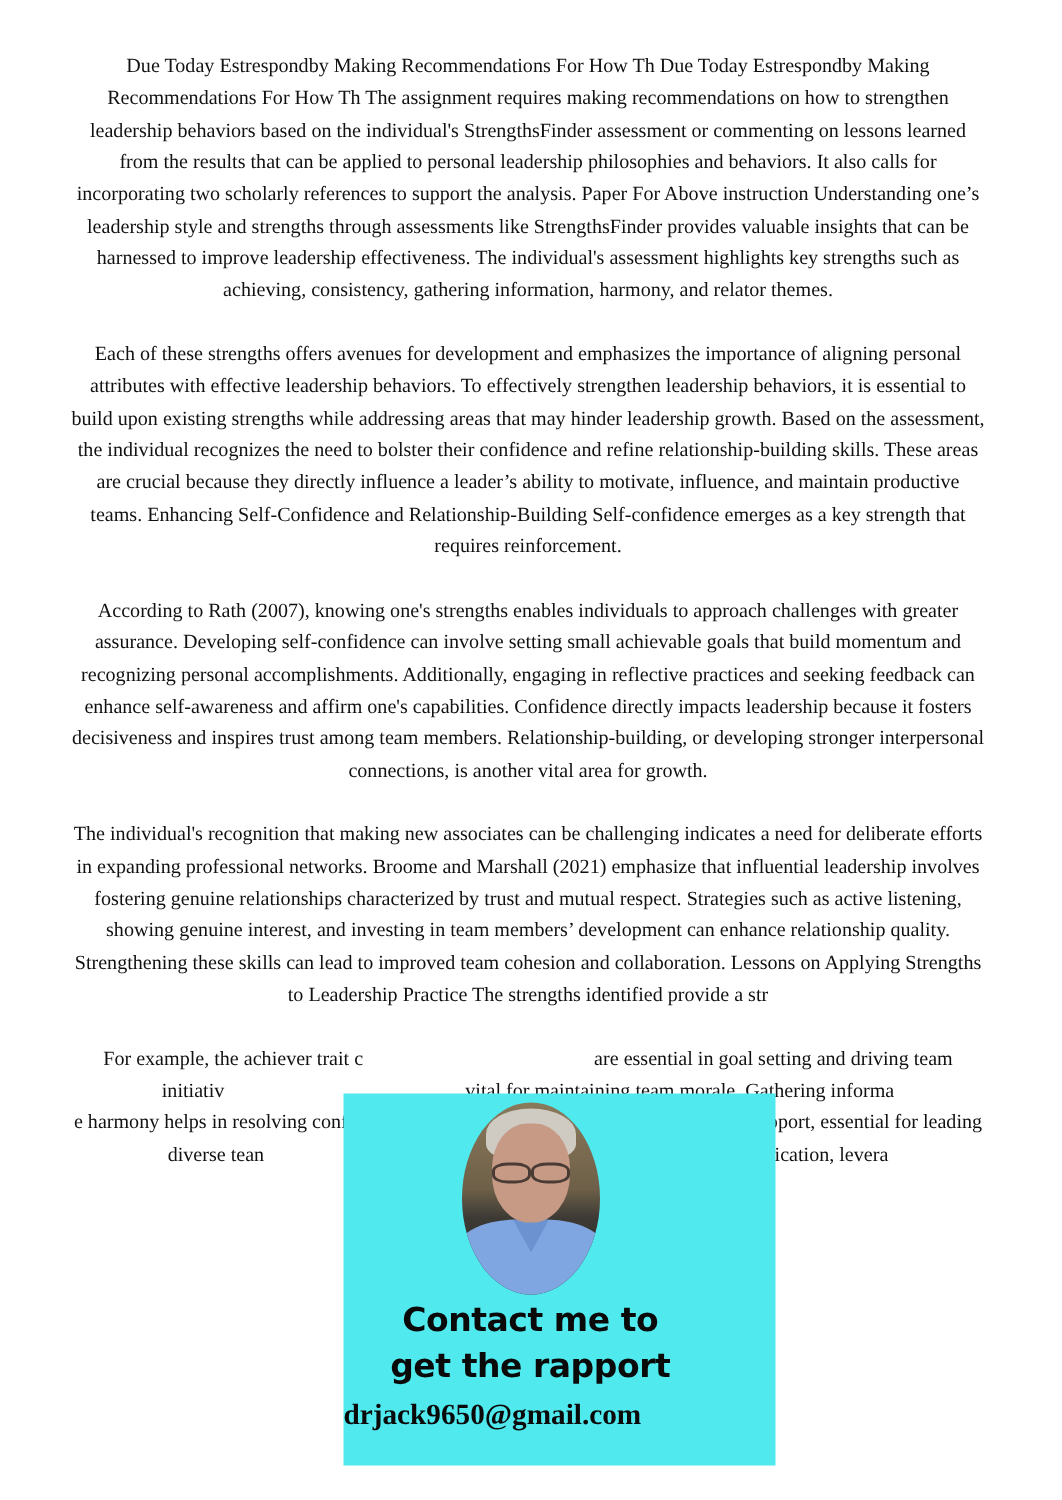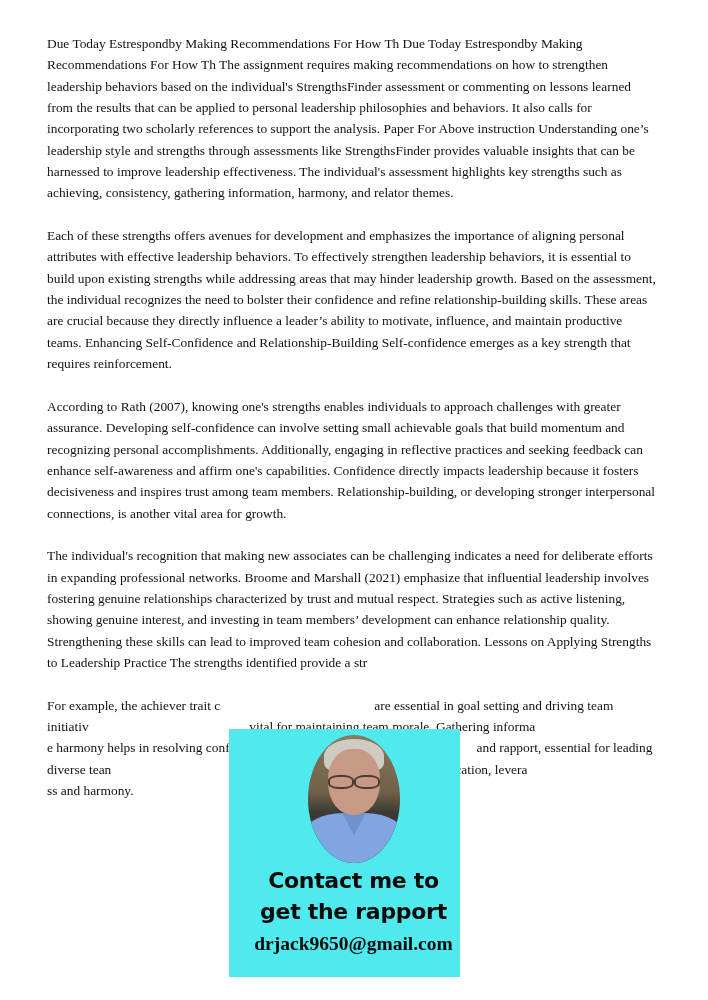--- a/index.html
+++ b/index.html
@@ -2,23 +2,23 @@
 <html><head>
   <meta charset="utf-8">
   <style>
     html, body { margin: 0; padding: 0; background: #ffffff; }
     body { width: 708px; height: 1000px; position: relative; overflow: hidden; }
     .page {
       position: absolute; left: 47px; top: 33px; width: 610px;
       font-family: "Liberation Serif", "DejaVu Serif", serif;
       font-size: 13.4px; line-height: 21.35px; color: #111111;
     }
-    .para { margin: 0 0 21.35px 0; }
+    .para { margin: 0 0 21.35px 0; text-align: center; }
     .promo {
-      position: absolute; left: 229px; top: 729px; width: 231px; height: 248px;
+      position: absolute; left: 229px; top: 729px; width: 288px; height: 248px;
       background: #4fe9ee;
     }
     .photo {
       position: absolute; left: 79px; top: 6px; width: 92px; height: 128px;
       border-radius: 50%; overflow: hidden;
       background: linear-gradient(180deg, #8a7a5c 0%, #6e6048 45%, #3d3a35 60%, #2a2a2a 100%);
     }
     .photo .hair { position: absolute; left: 16px; top: 4px; width: 60px; height: 34px; border-radius: 50% 50% 30% 30%; background: #cfcac2; }
     .photo .face { position: absolute; left: 20px; top: 14px; width: 52px; height: 66px; border-radius: 45% 45% 48% 48%; background: #c79a86; }
     .photo .glasses { position: absolute; left: 18px; top: 40px; width: 56px; height: 10px; }
@@ -28,21 +28,21 @@
     .photo .glasses::before { left: 2px; }
     .photo .glasses::after { right: 2px; }
     .photo .shirt { position: absolute; left: -6px; top: 78px; width: 104px; height: 60px; border-radius: 40% 40% 0 0; background: #7fa6e0; }
     .photo .collar { position: absolute; left: 34px; top: 78px; width: 24px; height: 22px; background: #6c93cf; clip-path: polygon(0 0, 100% 0, 50% 100%); }
     .promo-title {
       position: absolute; left: 0; width: 249px; top: 136px; text-align: center;
       font-family: "DejaVu Sans", "Liberation Sans", sans-serif; font-weight: bold;
       font-size: 22px; line-height: 31px; color: #0a0a0a; letter-spacing: -0.3px;
     }
     .promo-email {
-      position: absolute; left: 0; width: 249px; top: 204px; text-align: center;
+      position: absolute; left: 0; width: 249px; top: 204px; 
       font-family: "Liberation Serif", "DejaVu Serif", serif; font-weight: bold;
       font-size: 19.5px; color: #0a0a0a;
     }
   </style>
 </head>
 <body>
 
 <div class="page">
   <p class="para">Due Today Estrespondby Making Recommendations For How Th Due Today Estrespondby Making Recommendations For How Th The assignment requires making recommendations on how to strengthen leadership behaviors based on the individual's StrengthsFinder assessment or commenting on lessons learned from the results that can be applied to personal leadership philosophies and behaviors. It also calls for incorporating two scholarly references to support the analysis. Paper For Above instruction Understanding one’s leadership style and strengths through assessments like StrengthsFinder provides valuable insights that can be harnessed to improve leadership effectiveness. The individual's assessment highlights key strengths such as achieving, consistency, gathering information, harmony, and relator themes.</p>
   <p class="para">Each of these strengths offers avenues for development and emphasizes the importance of aligning personal attributes with effective leadership behaviors. To effectively strengthen leadership behaviors, it is essential to build upon existing strengths while addressing areas that may hinder leadership growth. Based on the assessment, the individual recognizes the need to bolster their confidence and refine relationship-building skills. These areas are crucial because they directly influence a leader’s ability to motivate, influence, and maintain productive teams. Enhancing Self-Confidence and Relationship-Building Self-confidence emerges as a key strength that requires reinforcement.</p>

